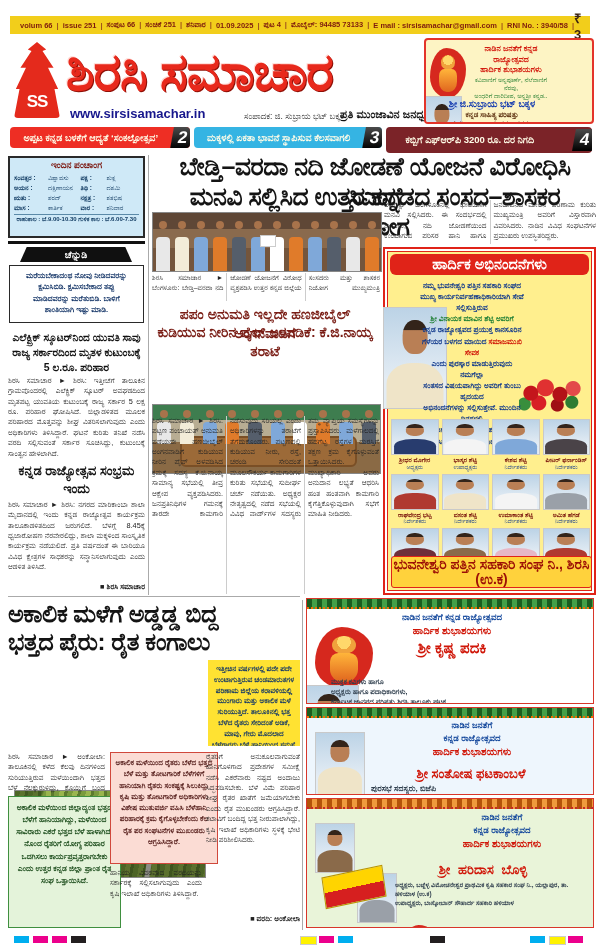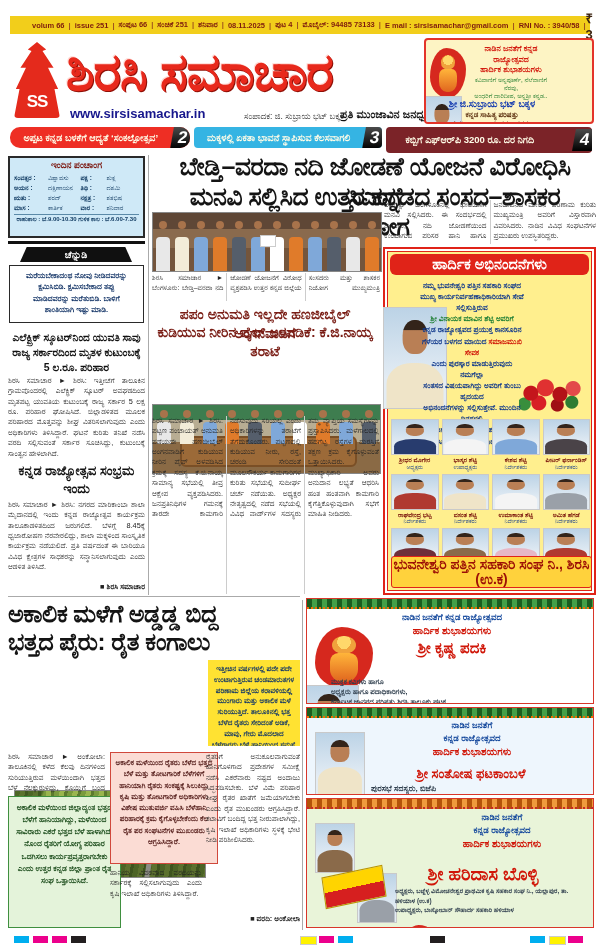--- a/index.html
+++ b/index.html
@@ -1,21 +1,21 @@
 <!DOCTYPE html>
 <html><head>
 <meta charset="utf-8">
 <style>
   html,body{margin:0;padding:0;background:#f3f3f3;}
   #page{position:relative;width:600px;height:946px;background:#ffffff;margin:0 auto;
         font-family:"Liberation Sans",sans-serif;overflow:hidden;color:#1a1a1a;}
   .abs{position:absolute;}
   
   .topbar{background:#f2ce1b;display:flex;align-items:center;gap:4px;
-          font-size:7.5px;font-weight:bold;color:#7d1a0e;padding:0 22px;box-sizing:border-box;}
+          font-size:7.5px;font-weight:bold;color:#7d1a0e;padding:0 10px;box-sizing:border-box;}
   .tb-item{white-space:nowrap;}
   .tb-item::after{content:"|";margin-left:4px;color:#9a4b1d;}
   .tb-price{margin-left:auto;font-size:13px;color:#3c2410;}
   
   .logo{background:#e42a1c;border-radius:8px 8px 4px 4px;
         clip-path:polygon(50% 0,70% 10%,62% 12%,86% 34%,74% 34%,96% 62%,88% 62%,100% 100%,0 100%,12% 62%,4% 62%,26% 34%,14% 34%,38% 12%,30% 10%);
         display:flex;align-items:flex-end;justify-content:center;}
   .logo span{color:#fff;font-weight:bold;font-size:17px;line-height:1;padding-bottom:8px;letter-spacing:-1px;}
   .paper-title{font-size:52px;font-weight:900;color:#e8291c;line-height:1;white-space:nowrap;
                text-shadow:1px 1px 0 #8e0f06, -1px -1px 0 #ffd9d4;letter-spacing:-1px;}
@@ -129,21 +129,21 @@
 <body>
 
 <div id="page">
 
   <div class="abs topbar" style="left:10px;top:16px;width:580px;height:18px;">
     <span class="tb-item">volum 66</span>
     <span class="tb-item">issue 251</span>
     <span class="tb-item">ಸಂಪುಟ 66</span>
     <span class="tb-item">ಸಂಚಿಕೆ 251</span>
     <span class="tb-item">ಶನಿವಾರ</span>
-    <span class="tb-item">08.11.2025</span>
+    <span class="tb-item">01.09.2025</span>
     <span class="tb-item">ಪುಟ 4</span>
     <span class="tb-item">ಮೊಬೈಲ್: 94485 73133</span>
     <span class="tb-item">E mail : sirsisamachar@gmail.com</span>
     <span class="tb-item" style="margin-right:-4px">RNI No. : 3940/58</span>
     <span class="tb-price">₹ 3</span>
   </div>
 
   <div class="abs logo" style="left:14px;top:42px;width:46px;height:76px;">
     <span>SS</span>
   </div>
@@ -161,21 +161,21 @@
       <div class="t2">ಕವಿವಾಣಿಗೆ ಅನ್ನಪೂರ್ಣೆ, ನೆಲೆವಾಣಿಗೆ ನೆರವು,</div>
       <div class="t2">ಅಂಧರಿಗೆ ದಾರಿದೀಪ, ಅನ್ನಶ್ರೀ ಕನ್ನಡ..</div>
     </div>
     <div class="abs" style="left:4px;top:58px;width:124px;">
       <div class="nm">ಶ್ರೀ ಜಿ.ಸುಬ್ರಾಯ ಭಟ್ ಬಕ್ಕಳ</div>
       <div class="o1">ಕನ್ನಡ ಸಾಹಿತ್ಯ ಪರಿಷತ್ತು</div>
       <div class="o1">ಶಿರಸಿ ತಾಲೂಕಾ ಘಟಕದ ಅಧ್ಯಕ್ಷರು</div>
     </div>
   </div>
 
-  <div class="abs teaser" style="left:10px;top:127px;width:180px;height:21px;background:#ee2e24;border-radius:10px;">
+  <div class="abs teaser" style="left:10px;top:127px;width:180px;height:21px;background:#ee2e24;">
     <span class="t-text">ಅಪ್ಪಟ ಕನ್ನಡ ಬಳಕೆಗೆ ಆದ್ಯತೆ ‘ಸಂಕಲ್ಪೋತ್ಸವ’</span>
     <span class="t-num">2</span>
   </div>
   <div class="abs teaser" style="left:194px;top:127px;width:188px;height:21px;background:#35b4e3;">
     <span class="t-text">ಮಕ್ಕಳಲ್ಲಿ ಏಕತಾ ಭಾವನೆ ಸ್ಥಾಪಿಸುವ ಕೆಲಸವಾಗಲಿ</span>
     <span class="t-num">3</span>
   </div>
   <div class="abs teaser" style="left:386px;top:127px;width:206px;height:26px;background:#7b2328;gap:20px;">
     <span class="t-text">ಕಬ್ಬಿಗೆ ಎಫ್‌ಆರ್‌ಪಿ 3200 ರೂ. ದರ ನಿಗದಿ</span>
     <span class="t-num">4</span>
@@ -404,21 +404,21 @@
     <div class="abs portrait s-grey" style="left:50px;top:14px;width:38px;height:48px;"></div>
     <div class="abs flag" style="left:16px;top:72px;width:60px;height:30px;"></div>
     <div class="abs mapdeity" style="left:96px;top:16px;width:34px;height:40px;"></div>
 
     <div class="abs" style="left:120px;top:12px;width:150px;">
       <div class="ad-l1">ನಾಡಿನ ಜನತೆಗೆ</div>
       <div class="ad-l1">ಕನ್ನಡ ರಾಜ್ಯೋತ್ಸವದ</div>
       <div class="ad-l2">ಹಾರ್ದಿಕ ಶುಭಾಶಯಗಳು</div>
     </div>
     <div class="abs" style="left:88px;top:64px;width:176px;">
-      <div class="ad-name" style="font-size:18px;">ಶ್ರೀ ಹರಿದಾಸ ಬೊಳ್ಳಿ</div>
+      <div class="ad-name" style="font-size:13px;font-family:Liberation Mono, monospace;">ಶ್ರೀ ಹರಿದಾಸ ಬೊಳ್ಳಿ</div>
       <div class="ad-sub" style="font-size:6.3px;">ಅಧ್ಯಕ್ಷರು, ಬಜ್ಜೆಳ್ಳ ವಿಮೋಚನೇಶ್ವರ ಪ್ರಾಥಮಿಕ ಕೃಷಿ ಸಹಕಾರ ಸಂಘ ನಿ., ಯಲ್ಲಾಪುರ, ತಾ. ಹಳಿಯಾಳ (ಉ.ಕ)</div>
       <div class="ad-sub" style="font-size:6.3px;">ಉಪಾಧ್ಯಕ್ಷರು, ಬಾಸ್ಕೋಬಾನ್ ಸೌಹಾರ್ದ ಸಹಕಾರಿ ಹಳಿಯಾಳ</div>
     </div>
   </div>
 
   <div class="mark" style="left:14px;top:936px;background:#00aeef;"></div>
   <div class="mark" style="left:33px;top:936px;background:#ec008c;"></div>
   <div class="mark" style="left:52px;top:936px;background:#ec008c;"></div>
   <div class="mark" style="left:71px;top:936px;background:#231f20;"></div>
   <div class="mark" style="left:300px;top:936px;background:#fff200;border:0.5px solid #ccc;"></div>

